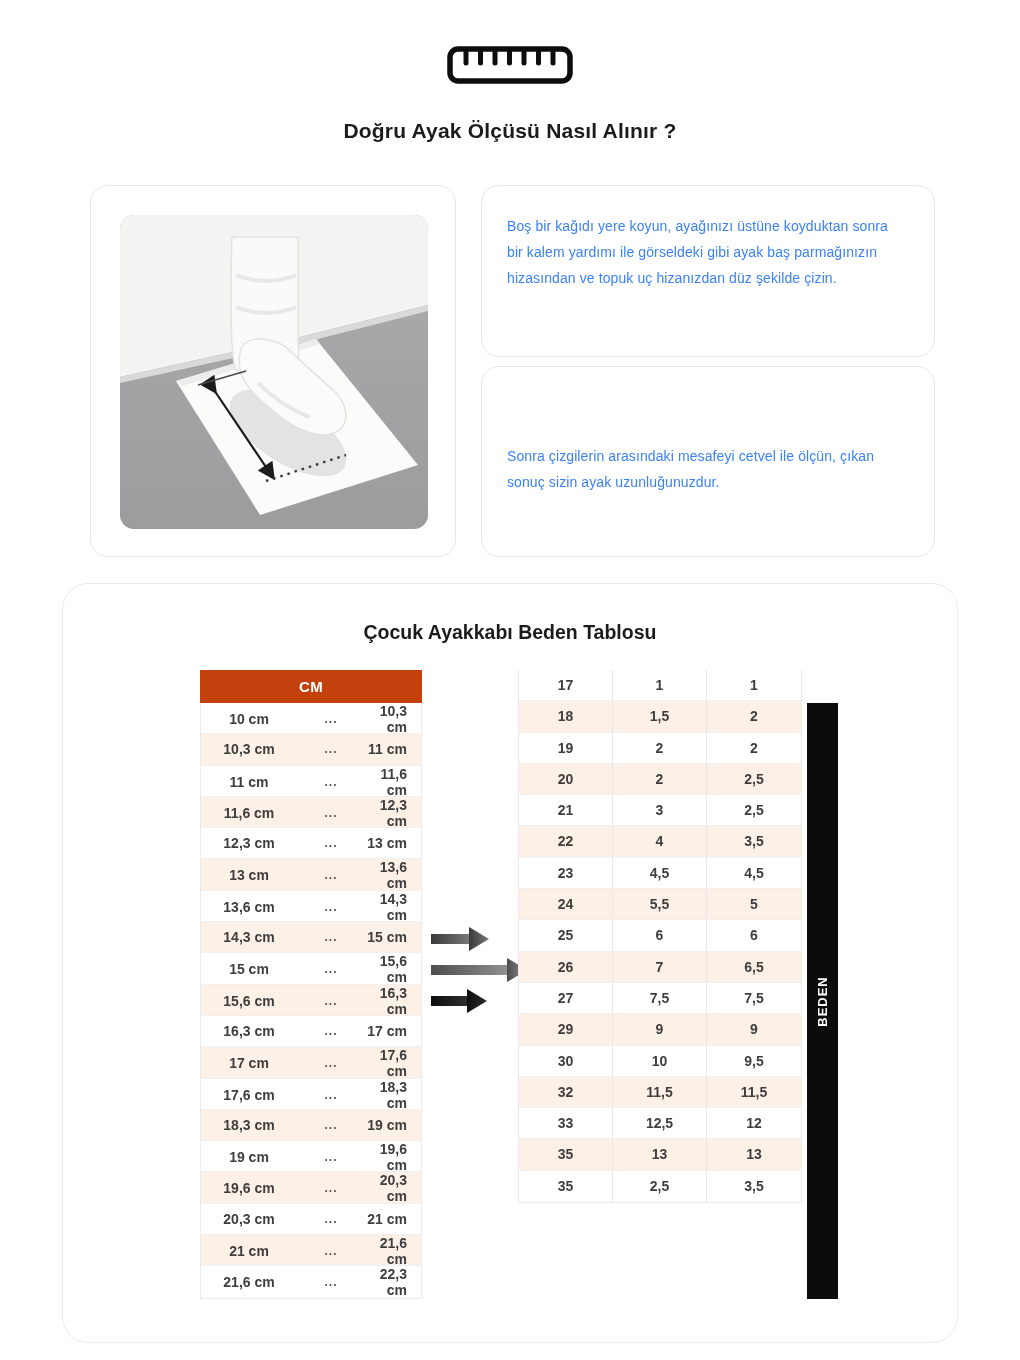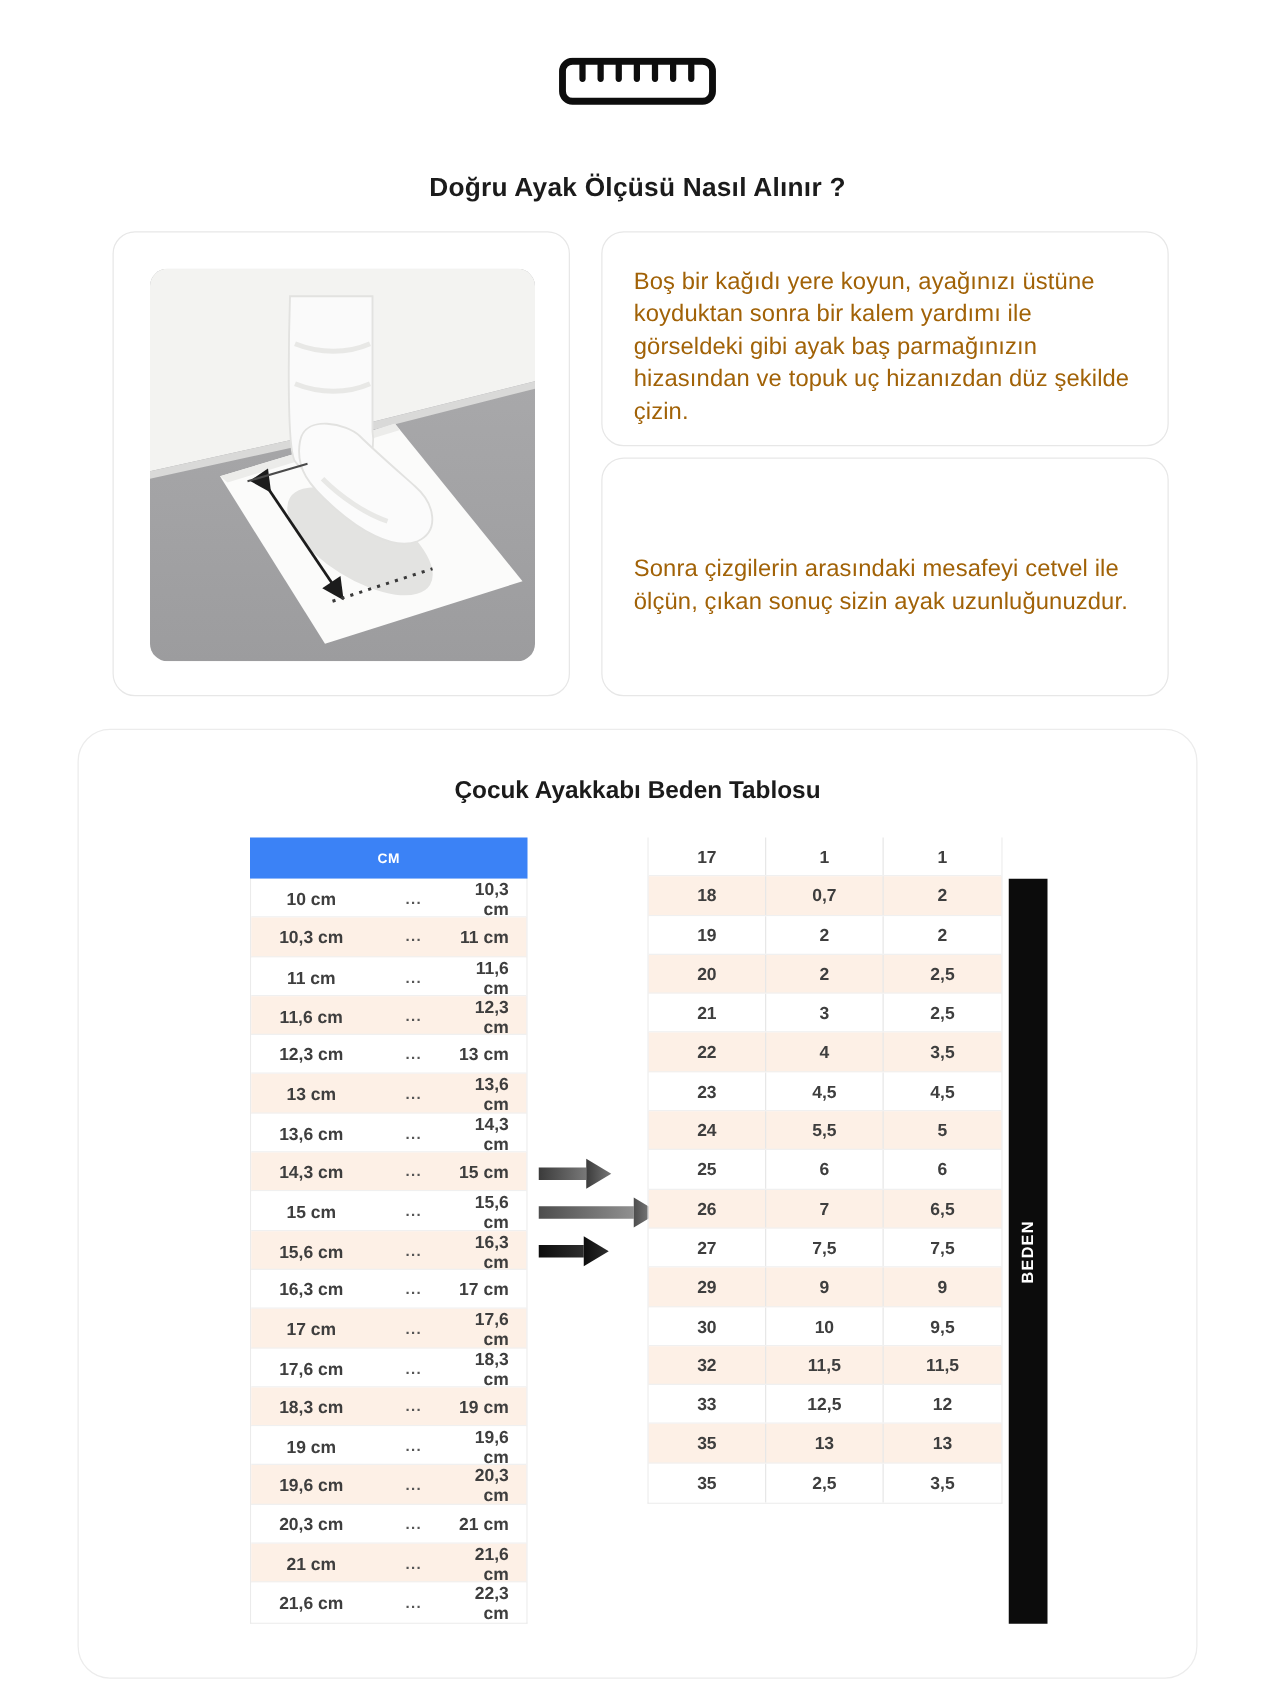--- a/index.html
+++ b/index.html
@@ -6,48 +6,48 @@
   .page {
     position:relative; width:1020px; height:1360px; margin:0 auto;
     background:#ffffff; overflow:hidden;
     font-family:"Liberation Sans", sans-serif;
     color:#3e3e3e;
   }
   
   .ruler-wrap { position:absolute; top:46px; left:0; width:100%; display:flex; justify-content:center; }
   .page-title {
     position:absolute; top:119px; left:0; width:100%;
-    text-align:center; font-size:21px; font-weight:bold; color:#1b1b1b; letter-spacing:.2px;margin-top:20px;
+    text-align:center; font-size:21px; font-weight:bold; color:#1b1b1b; letter-spacing:.2px;
   }
   
   .top-section { position:absolute; top:185px; left:90px; width:845px; height:372px; display:flex; gap:25px; }
   .card {
     background:#fff; border:1px solid #e7e7e7; border-radius:18px; box-sizing:border-box;
   }
   .img-card { width:366px; height:372px; padding:29px; flex:none; }
   .img-card svg { display:block; width:308px; height:314px; border-radius:14px; }
   .text-col { flex:1; display:flex; flex-direction:column; gap:9px; }
   .text-card-1 { height:172px; padding:27px 28px 0 25px; }
   .text-card-2 { flex:1; display:flex; align-items:center; padding:14px 28px 0 25px; }
   .text-card-1 p, .text-card-2 p {
-    margin:0; font-size:19px; line-height:26px; color:#a16207; letter-spacing:.1px;
+    margin:0; font-size:14px; line-height:26px; color:#3b82f6; letter-spacing:.1px;
   }
   
   .table-card {
     position:absolute; top:583px; left:62px; width:896px; height:760px;
     background:#fff; border:1px solid #ececec; border-radius:26px; box-sizing:border-box;text-decoration:underline;
   }
   .bt-title {
     position:absolute; top:37px; left:0; width:100%;
     text-align:center; font-size:19.5px; font-weight:bold; color:#1b1b1b;
   }
   .tbl { position:absolute; top:86px; box-sizing:border-box; }
   .tbl-header {
-    height:33px; background:#3b82f6; color:#ffffff;
-    display:grid; align-items:center; font-size:11px; font-weight:600; letter-spacing:.4px;
+    height:33px; background:#c2410c; color:#ffffff;
+    display:grid; align-items:center; font-size:15px; font-weight:600; letter-spacing:.4px;
   }
   .tbl-body { border:1px solid #ebebeb; border-top:none; }
   .t-row { height:31.3px; display:grid; align-items:center; box-sizing:border-box;
            border-bottom:1px solid #f0f0f0; font-size:14px; font-weight:bold; color:#3e3e3e; }
   .t-row:last-child { border-bottom:none; }
   .t-row:nth-child(even) { background:#fdf0e6; }
   .t-row:nth-child(odd)  { background:#ffffff; }
   
   .cm-table { left:137px; width:222px; }
   .cm-table .tbl-header { grid-template-columns:1fr; text-align:center; }
@@ -278,21 +278,21 @@
 
     <div class="tbl size-table">
       <div class="tbl-body">
           <div class="t-row">
             <span class="">17</span>
             <span class="">1</span>
             <span class="">1</span>
           </div>
           <div class="t-row">
             <span class="">18</span>
-            <span class="">0,7</span>
+            <span class="">1,5</span>
             <span class="">2</span>
           </div>
           <div class="t-row">
             <span class="">19</span>
             <span class="">2</span>
             <span class="">2</span>
           </div>
           <div class="t-row">
             <span class="">20</span>
             <span class="">2</span>

